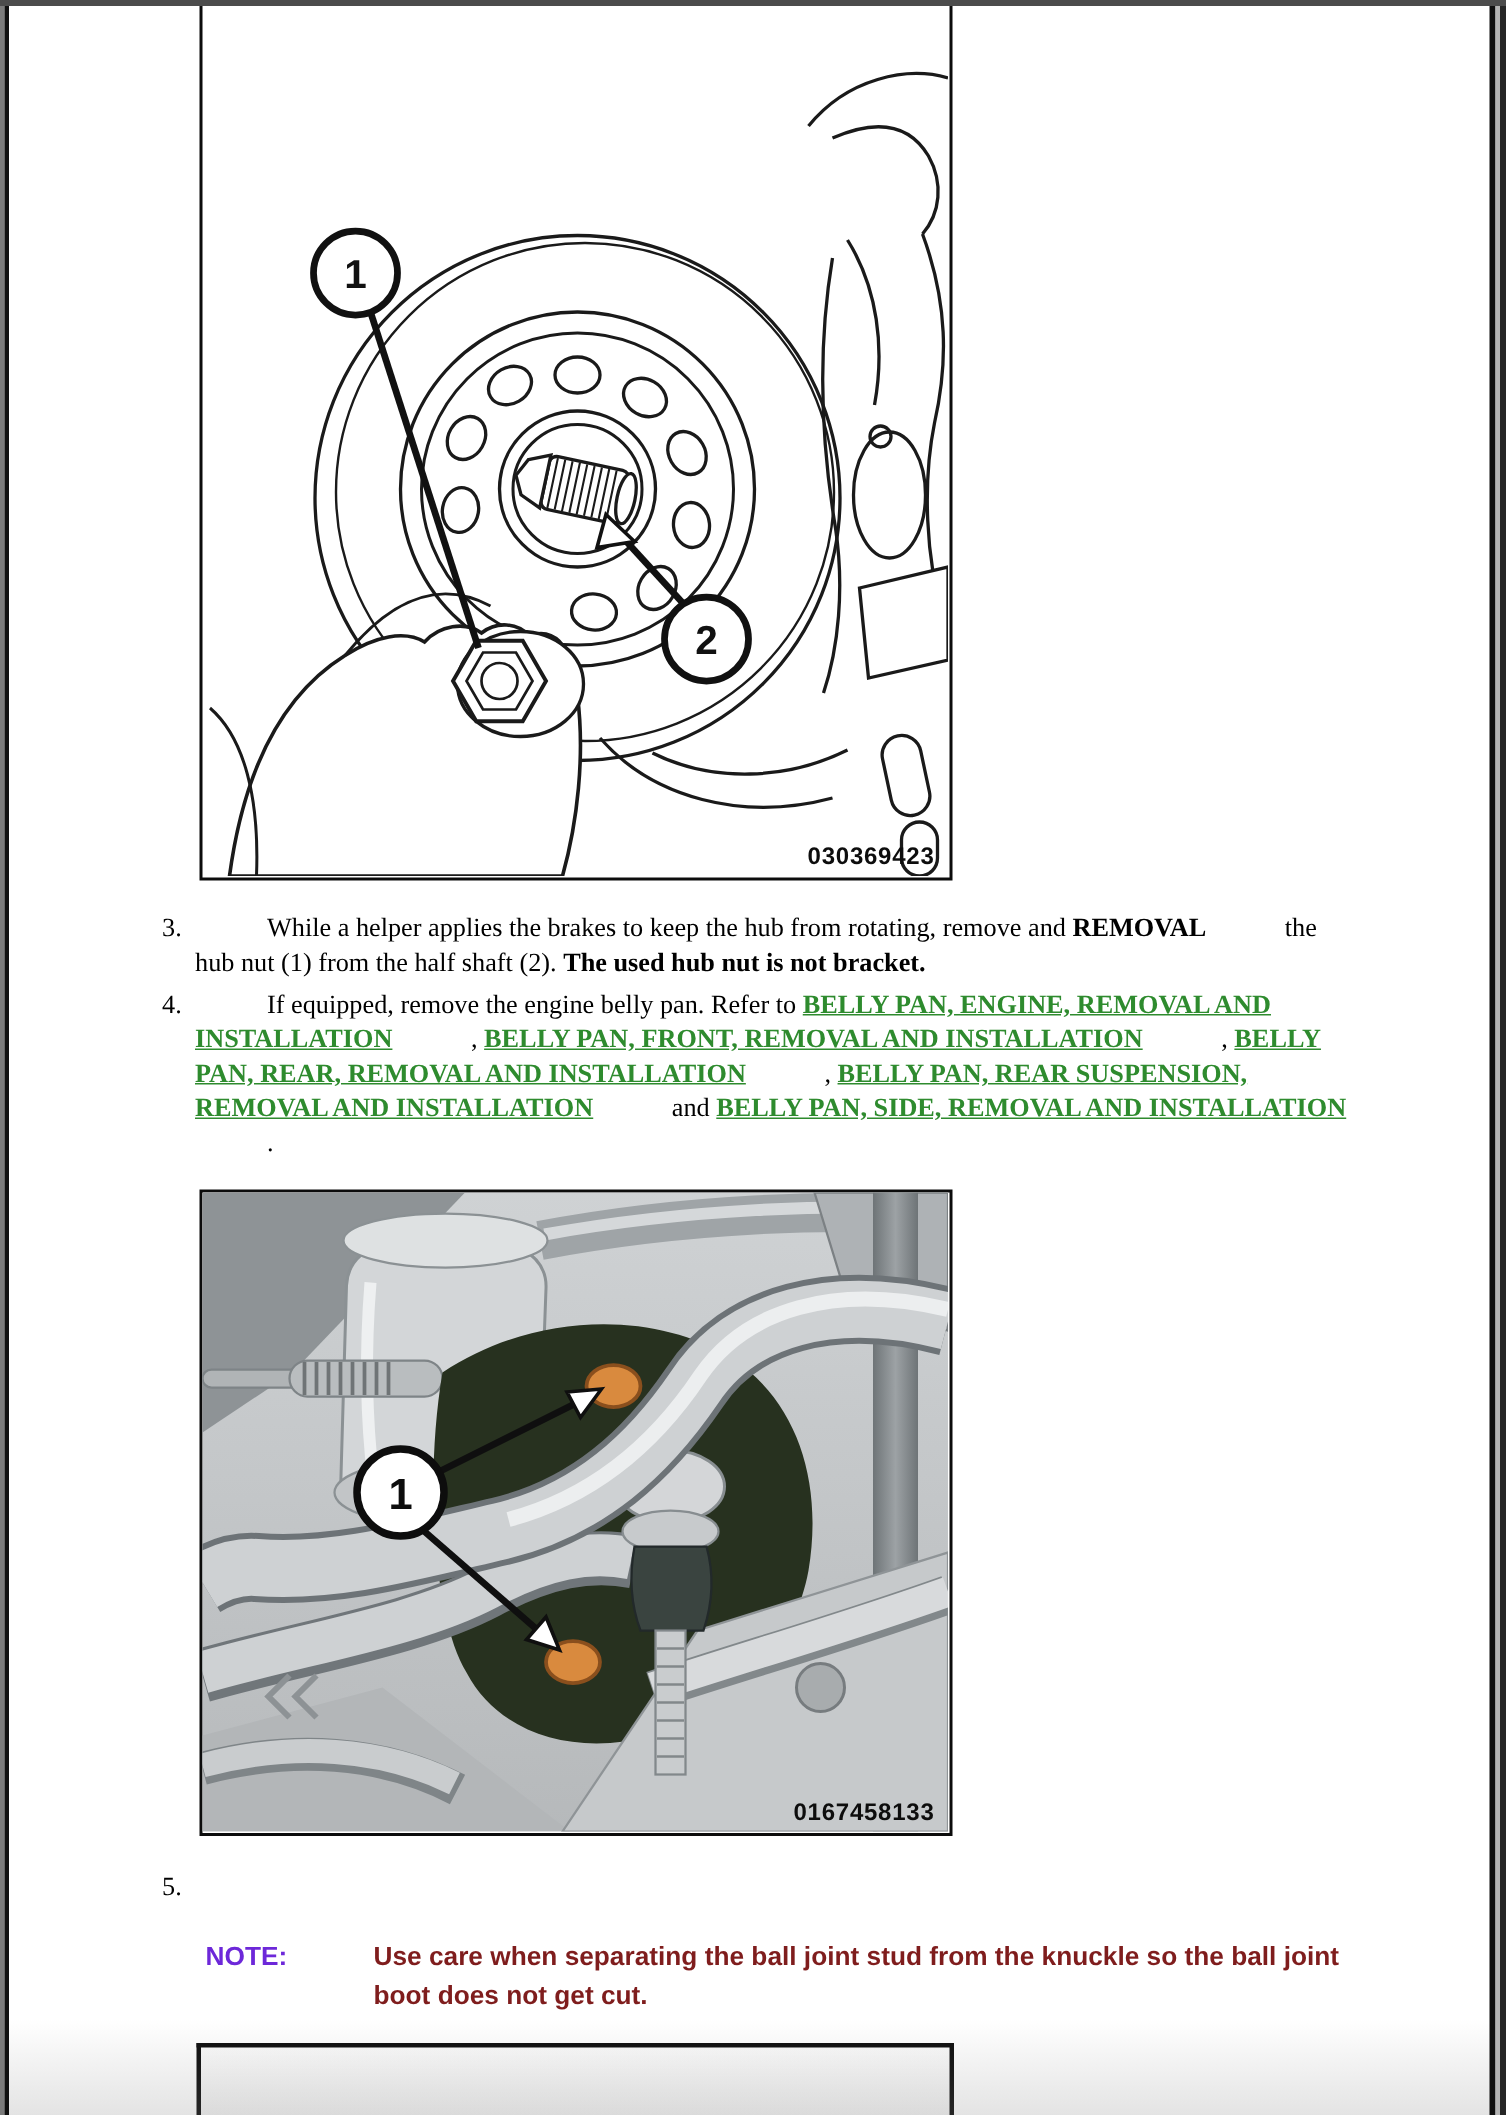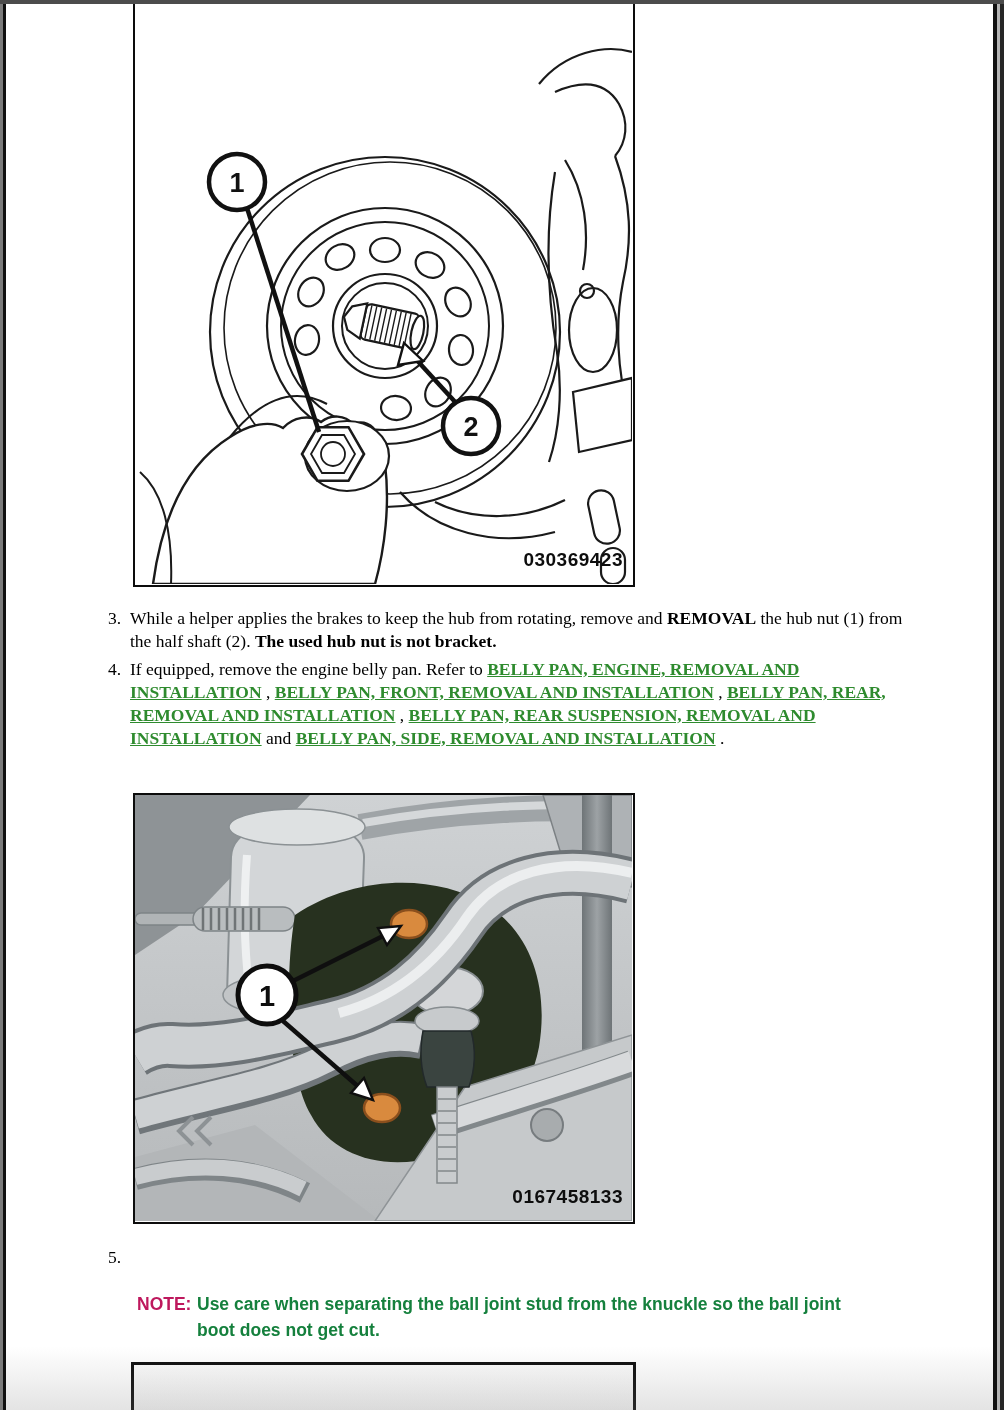--- a/index.html
+++ b/index.html
@@ -18,40 +18,40 @@
   .bottom-fade { position:absolute; z-index:40; left:0; bottom:0; width:1004px; height:64px;
     background:linear-gradient(to bottom, rgba(130,130,130,0), rgba(130,130,130,0.22)); pointer-events:none; }
 
   
   .figure-box { position:absolute; box-sizing:border-box; border:2.5px solid #0c0c0c; background:#ffffff; }
   #fig1 { left:133px; top:-10px; width:502px; height:597px; }
   #fig2 { left:133px; top:793px; width:502px; height:431px; }
   #fig3 { left:131px; top:1362px; width:505px; height:60px; border-width:3px; border-bottom:none;
           background:linear-gradient(to bottom,#fbfbfb,#f1f1f1); }
   .figure-box svg { display:block; }
-  .fig-number { position:absolute; right:10px; bottom:14px;
-    font-family:"Liberation Sans", sans-serif; font-weight:bold; font-size:19px;
+  .fig-number { position:absolute; right:10px; bottom:4px;
+    font-family:"Liberation Sans", sans-serif; font-weight:bold; font-size:16px;
     letter-spacing:0.5px; color:#0d0d0d; }
 
   
   .steps { position:absolute; left:108px; width:798px; font-size:17.5px; line-height:23px; }
   #steps-a { top:607px; }
   #steps-b { top:1246px; }
   .step { position:relative; padding-left:22px; margin-bottom:5px; }
   .step-no { position:absolute; left:0; top:0; }
-  .seg { font-weight:normal; }
+  .seg { font-weight:normal;margin-left:48px; }
   .seg-bold { font-weight:bold; }
   .doc-link { color:#2e8b2e; font-weight:bold; text-decoration:underline; cursor:pointer; }
 
   
   .note { position:absolute; left:137px; top:1291px; width:800px;
     font-family:"Liberation Sans", sans-serif; font-weight:bold;
     font-size:17.5px; line-height:26px; }
-  .note-label { position:absolute; left:0; top:0; color:#be185d; }
-  .note-text { margin-left:60px; width:664px; color:#15803d; }
+  .note-label { position:absolute; left:0; top:0; color:#6d28d9; }
+  .note-text { margin-left:112px; width:664px; color:#7f1d1d; }
 </style>
 </head>
 <body>
 
 <div class="page">
 
   <div class="figure-box" id="fig1">
     <svg width="497" height="592" viewBox="0 0 497 592">
       <g fill="none" stroke="#1a1a1a" stroke-width="2.2">
 

